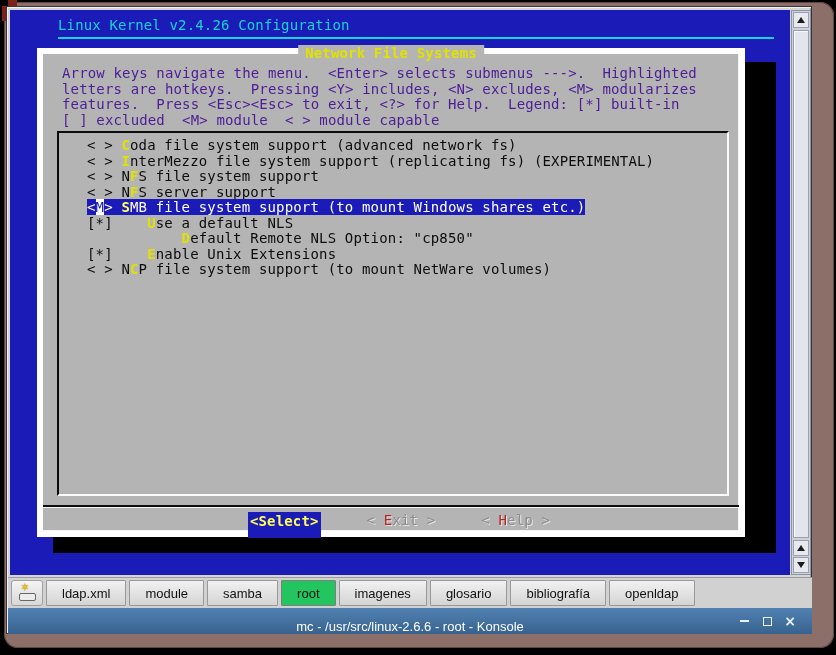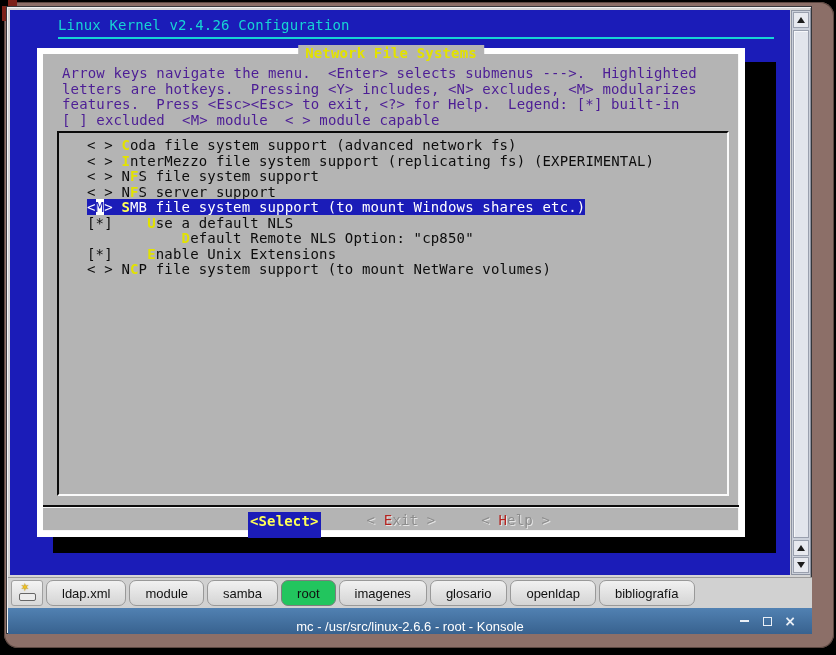--- a/index.html
+++ b/index.html
@@ -76,21 +76,21 @@
   .tabbar{position:absolute;left:1px;top:570px;width:804px;height:31px;
           background:var(--tabbar-gray);border-top:1px solid #9b9b9b;
           display:flex;align-items:center;padding-left:3px;gap:3px}
   .tab-iconbtn{width:32px;height:26px;border:1px solid #a0a0a0;border-radius:3px;
                background:linear-gradient(#f4f4f4,#d8d8d8);position:relative;flex:none}
   .icon-star{position:absolute;left:9px;top:-2px;font-size:13px;color:#f2c21b;
              text-shadow:0 0 1px #7a5a00}
   .icon-console{position:absolute;left:7px;bottom:4px;width:17px;height:8px;
                 background:#ececec;border:1px solid #666;border-radius:2px}
   .tab{height:26px;padding:0 15px;display:flex;align-items:center;flex:none;
-       border:1px solid #999;border-radius:7px;cursor:default;
+       border:1px solid #999;border-radius:1px;cursor:default;
        background:linear-gradient(#f1f1f1,#d4d4d4);
        font:13px "Liberation Sans",sans-serif;color:#111}
   .tab.active{background:#22c55e;border-color:#7e7e7e}
 
   
   .titlebar{position:absolute;left:1px;top:601px;width:804px;height:26px;
             background:linear-gradient(#5181b2,#38628f);
             display:flex;align-items:flex-end;justify-content:center;
             font:13px "Liberation Sans",sans-serif;color:#fff}
   .controls{position:absolute;right:16px;top:0;height:100%;display:flex;
@@ -159,22 +159,22 @@
       <span class="icon-console"></span>
       <span class="icon-star">✶</span>
     </div>
 
   <div class="tab">ldap.xml</div>
       <div class="tab">module</div>
       <div class="tab">samba</div>
       <div class="tab active">root</div>
       <div class="tab">imagenes</div>
       <div class="tab">glosario</div>
+      <div class="tab">bibliografía</div>
       <div class="tab">openldap</div>
-      <div class="tab">bibliografía</div>
     </div>
 
   <div class="titlebar">
     <span>mc - /usr/src/linux-2.6.6 - root - Konsole</span>
     <span class="controls">
         <span class="ctrl">
           <span class="ctrl-min-shape"></span>
         </span>
         <span class="ctrl">
           <span class="ctrl-max-shape"></span>

